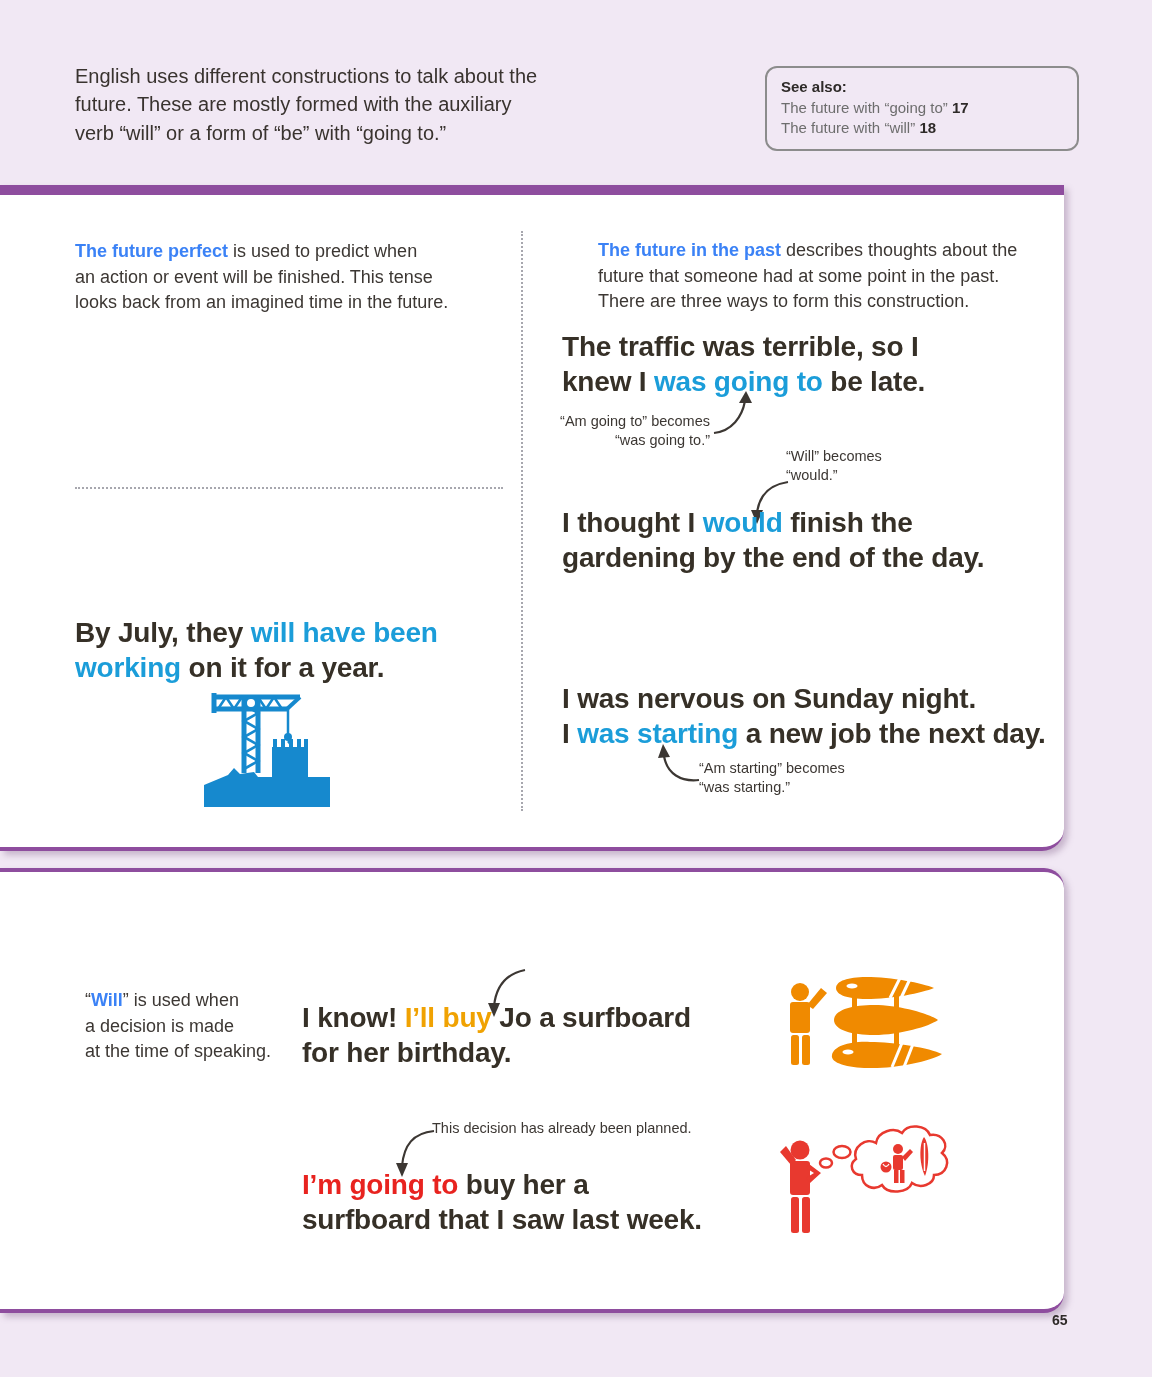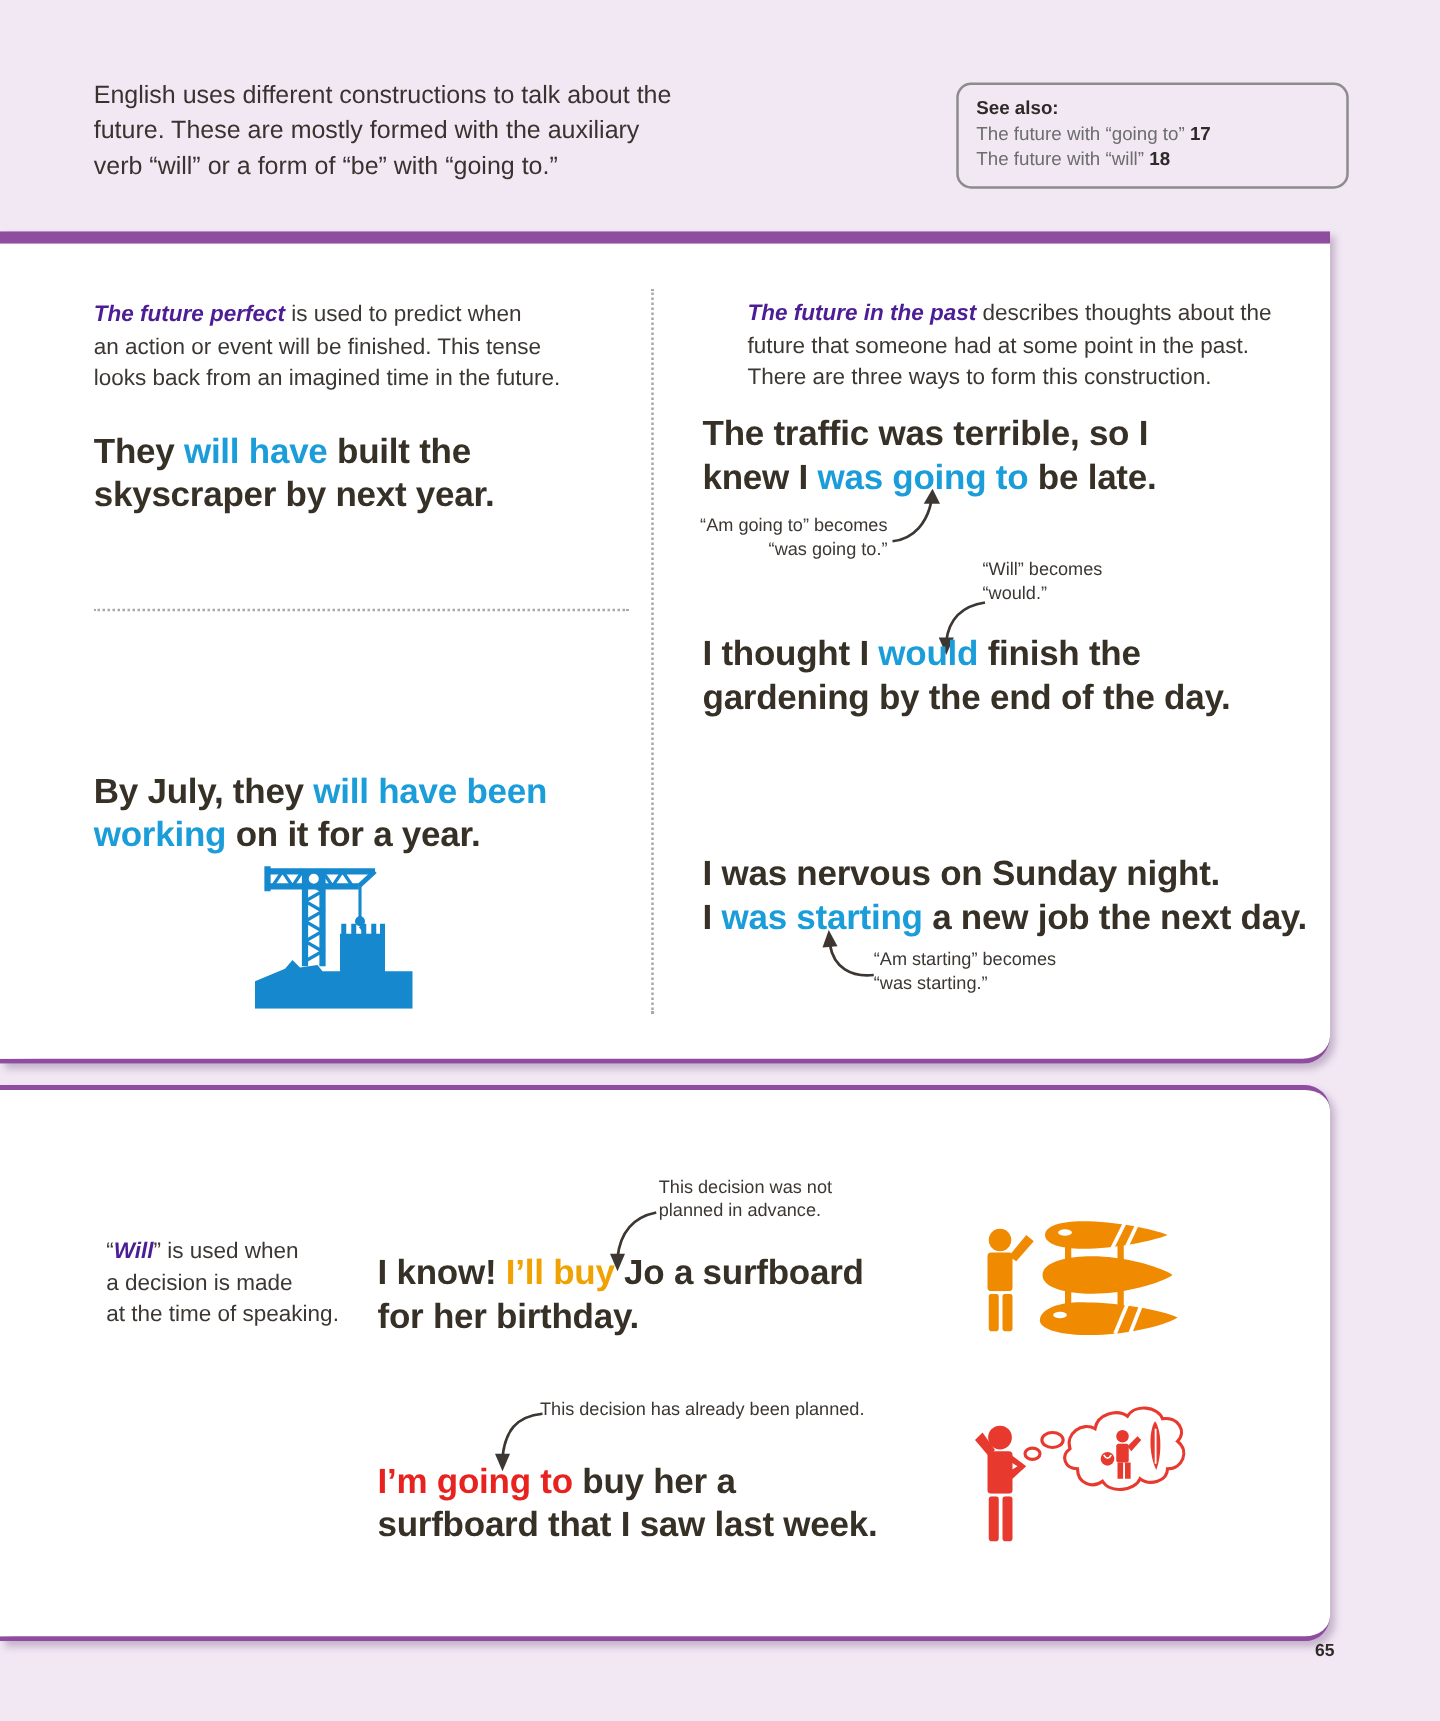--- a/index.html
+++ b/index.html
@@ -25,21 +25,21 @@
     top:185px;width:1064px;height:652px;
     border-top:10px solid #8E4D9E;border-bottom:4px solid #8E4D9E;
     border-radius:0 0 22px 0;
   }
   .panel-bottom{
     top:868px;width:1064px;height:437px;
     border-top:4px solid #8E4D9E;border-bottom:4px solid #8E4D9E;
     border-radius:0 20px 20px 0;
   }
   .lead{font-size:18px;line-height:1.42;color:#3C3733;white-space:pre-line;}
-  .lead b{color:#4c1d95;font-style:italic;}
+  .lead b{color:#3b82f6;}
   .big{
     font-size:28px;line-height:1.26;font-weight:bold;color:#363027;
     white-space:pre-line;letter-spacing:-0.2px;
   }
   .note{font-size:14.5px;line-height:1.33;color:#3C3733;white-space:pre-line;}
   .hl-blue{color:#1B9DD9;}
   .hl-orange{color:#F0A202;}
   .hl-red{color:#E8231F;}
   .vdots{border-left:2px dotted #A7A7AE;width:0;}
   .hdots{border-top:2px dotted #A7A7AE;height:0;}
@@ -60,22 +60,20 @@
 </div>
 
 <div class="panel panel-top">
 
   <div class="abs vdots" style="left:521px;top:36px;height:580px;"></div>
 
   <div class="abs lead" style="left:75px;top:44px;width:445px;"><b>The future perfect</b><span> is used to predict when
 an action or event will be finished. This tense
 looks back from an imagined time in the future.</span></div>
 
-  <div class="abs big" style="left:75px;top:148px;width:450px;"><span>They </span><span class="hl-blue">will have</span><span> built the
-skyscraper by next year.</span></div>
 
   <div class="abs hdots" style="left:75px;top:292px;width:428px;"></div>
 
 
   <div class="abs big" style="left:75px;top:420px;width:460px;"><span>By July, they </span><span class="hl-blue">will have been
 working</span><span> on it for a year.</span></div>
 
   <svg class="abs" style="left:200px;top:494px;" width="135" height="118" viewBox="0 0 135 118">
     <g stroke="#1689CE" fill="none">
       <path d="M14,8 H100" stroke-width="5"></path>
@@ -135,22 +133,20 @@
     <path d="M44,36 C26,38 12,30 9,12" fill="none" stroke="#3C3733" stroke-width="2.2"></path>
     <polygon points="3,14 8,0 15,13" fill="#3C3733"></polygon>
   </svg>
 
   <div class="abs note" style="left:699px;top:564px;width:170px;">“Am starting” becomes
 “was starting.”</div>
 </div>
 
 <div class="panel panel-bottom">
 
-  <div class="abs note" style="left:527px;top:69px;width:170px;">This decision was not
-planned in advance.</div>
 
   <svg class="abs" style="left:485px;top:94px;" width="44" height="52" viewBox="0 0 44 52">
     <path d="M40,4 C20,8 11,22 9,40" fill="none" stroke="#3C3733" stroke-width="2.2"></path>
     <polygon points="3,37 9,51 15,37" fill="#3C3733"></polygon>
   </svg>
 
   <div class="abs big" style="left:302px;top:128px;width:470px;"><span>I know! </span><span class="hl-orange">I’ll buy</span><span> Jo a surfboard
 for her birthday.</span></div>
 
   <div class="abs lead" style="left:85px;top:116px;width:220px;"><span>“</span><b>Will</b><span>” is used when

